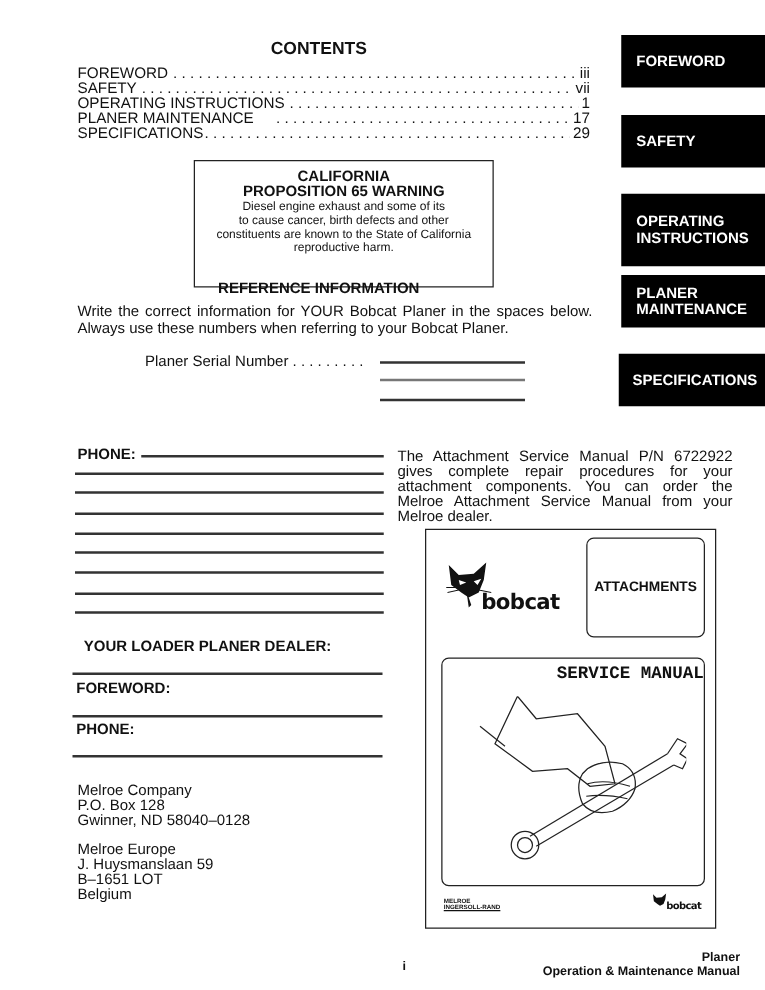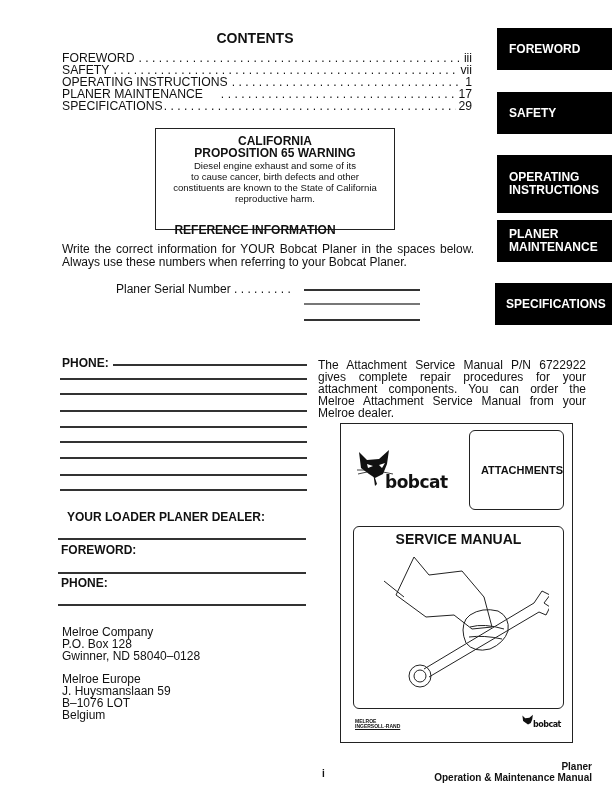--- a/index.html
+++ b/index.html
@@ -34,23 +34,23 @@
   .notes-label { left:62px; top:356px; font-weight:bold; font-size:12px; }
   .form-label { font-weight:bold; font-size:12px; }
 
   .attach-text { left:318px; top:359px; width:268px; font-size:12px; line-height:12px; text-align:justify; text-align-last:left; }
 
   .address { left:62px; font-size:12px; line-height:12px; }
 
   
   .cover { left:340px; top:423px; width:233px; height:320px; border:1.2px solid #222; box-sizing:border-box; background:#fff; }
   .cover-attach { left:128px; top:6px; width:95px; height:80px; border:1.2px solid #222; border-radius:6px; box-sizing:border-box;
-                  display:flex; align-items:center; justify-content:flex-end; font-weight:bold; font-size:11px; }
+                  display:flex; align-items:center; justify-content:center; font-weight:bold; font-size:11px; }
   .cover-main { left:12px; top:102px; width:211px; height:183px; border:1.2px solid #222; border-radius:6px; box-sizing:border-box; }
-  .cover-title { left:0; width:100%; top:4px; text-align:center; font-weight:bold; font-size:14px; }
+  .cover-title { left:0; width:100%; top:4px; text-align:right; font-weight:bold; font-size:14px;font-family:Liberation Mono, monospace; }
   .brand { font-family:"DejaVu Sans", sans-serif; font-weight:bold; letter-spacing:-0.5px; }
 
   .footer-page { left:322px; top:768px; font-weight:bold; font-size:10px; }
   .footer-title { right:20px; top:761px; text-align:right; font-weight:bold; font-size:10px; line-height:11px; }
 </style>
 </head>
 <body>
 
 <div class="abs contents-title">CONTENTS</div>
 <div class="abs toc">
@@ -140,21 +140,21 @@
 <div class="line" style="left:58px;top:604px;width:248px;"></div>
 
 <div class="abs address" style="top:626px;">
   <div>Melroe Company</div>
   <div>P.O. Box 128</div>
   <div>Gwinner, ND 58040–0128</div>
 </div>
 <div class="abs address" style="top:673px;">
   <div>Melroe Europe</div>
   <div>J. Huysmanslaan 59</div>
-  <div>B–1076 LOT</div>
+  <div>B–1651 LOT</div>
   <div>Belgium</div>
 </div>
 
 <div class="abs attach-text">The Attachment Service Manual P/N 6722922 gives complete repair procedures for your attachment components. You can order the Melroe Attachment Service Manual from your Melroe dealer.</div>
 
 <div class="abs cover">
   <div class="abs" style="left:14px;top:24px;width:105px;height:50px;">
     <svg width="40" height="40" viewBox="0 0 40 40" style="position:absolute;left:0;top:0;">
       <path d="M4 4 L12 12 L24 11 L34 2 L32 16 L28 26 L20 30 L14 26 L6 20 Z" fill="#111"></path>
       <path d="M12 16 L18 18 L13 20 Z M24 17 L30 15 L27 20 Z" fill="#fff"></path>

